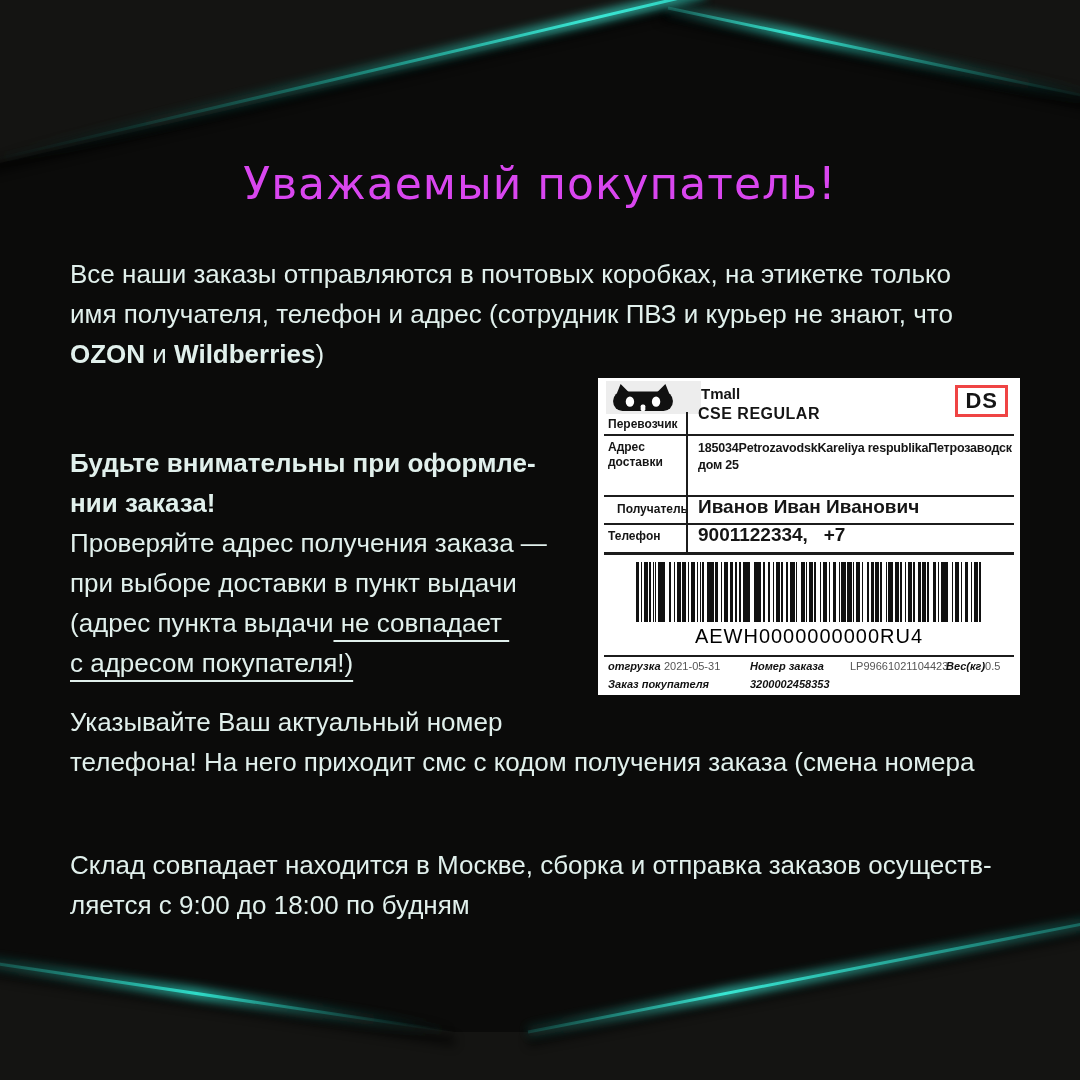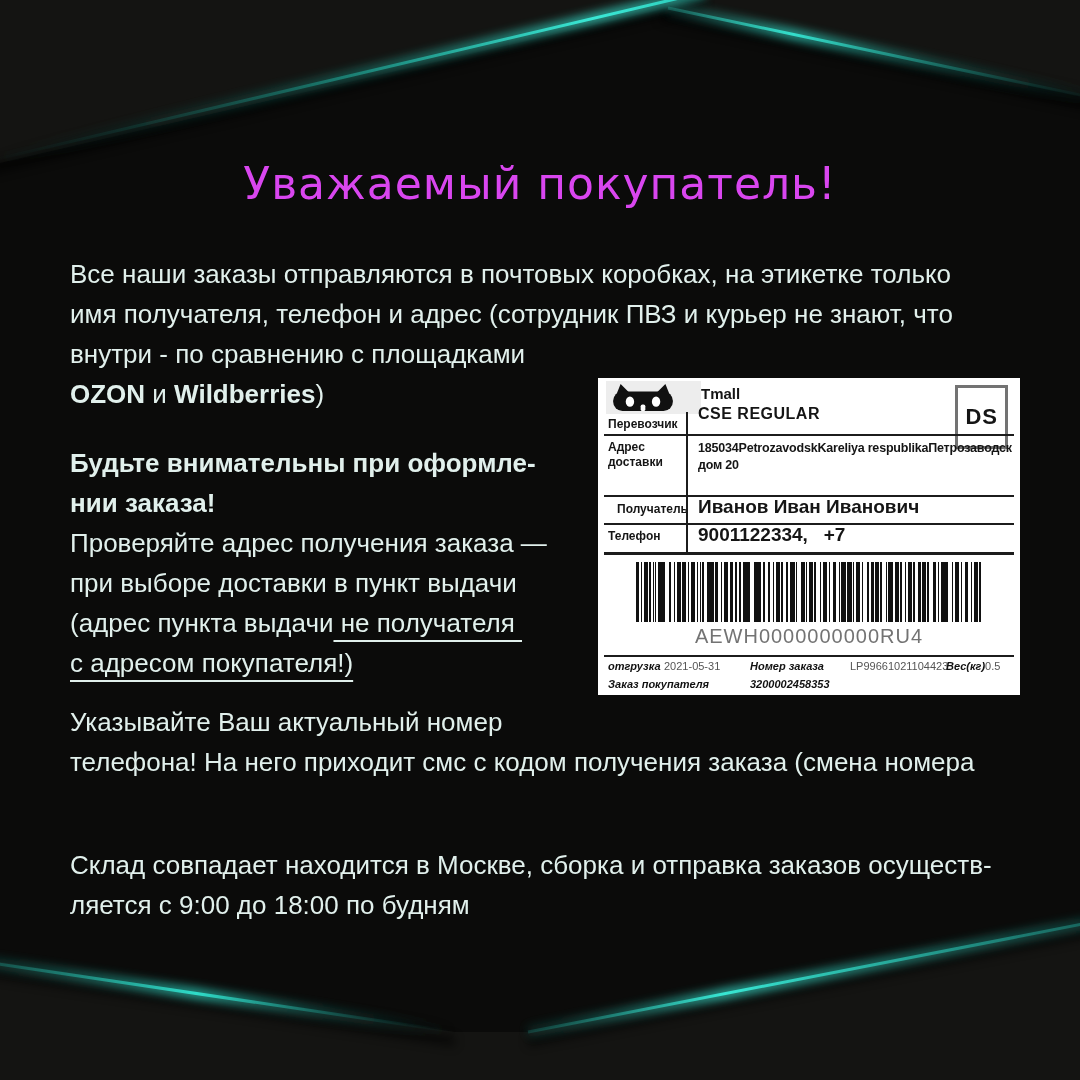--- a/index.html
+++ b/index.html
@@ -40,40 +40,40 @@
     background:#ffffff;color:#151515;
     font-family:"Liberation Sans",sans-serif;
   }
   .shipping-label .abs{position:absolute;}
   .l-hline{position:absolute;left:6px;right:6px;height:2px;background:#1c1c1c;}
   .l-vline{position:absolute;left:88px;top:34px;width:2px;height:140px;background:#1c1c1c;}
   .logo-bg{left:8px;top:3px;width:95px;height:33px;background:#ededed;}
   .cat-icon{left:12px;top:5px;}
   .brand{left:103px;top:7px;font-size:15px;font-weight:600;text-align:right;}
   .ds-box{
-    right:12px;top:7px;border:3px solid #737373;
-    font-size:22px;font-weight:bold;line-height:26px;padding:16px 7px;
+    right:12px;top:7px;border:3px solid #ef4444;
+    font-size:22px;font-weight:bold;line-height:26px;padding:0 7px;
     letter-spacing:1px;
   }
   .cell-label{font-size:12px;font-weight:bold;}
   .carrier-label{left:10px;top:39px;}
   .carrier-value{left:100px;top:27px;font-size:16px;font-weight:bold;letter-spacing:0.5px;}
   .addr-label{left:10px;top:62px;white-space:pre-line;line-height:15px;}
   .addr-value{left:100px;top:62px;width:316px;font-size:12.5px;font-weight:bold;line-height:17px;letter-spacing:-0.2px;}
   .recipient-label{left:19px;top:124px;}
   .recipient-value{left:100px;top:118px;font-size:19px;font-weight:bold;}
   .phone-label{left:10px;top:151px;}
   .phone-value{left:100px;top:146px;font-size:19px;font-weight:bold;white-space:pre;}
   .barcode{
     left:38px;top:184px;width:346px;height:60px;
     background-image:
       repeating-linear-gradient(90deg,#111 0 2px,transparent 2px 5px,#111 5px 6px,transparent 6px 8px,#111 8px 12px,transparent 12px 13px,#111 13px 15px,transparent 15px 19px,#111 19px 20px,transparent 20px 22px,#111 22px 26px,transparent 26px 28px,#111 28px 29px,transparent 29px 33px),
       repeating-linear-gradient(90deg,#111 0 3px,transparent 3px 9px,#111 9px 11px,transparent 11px 17px,#111 17px 18px,transparent 18px 25px,#111 25px 28px,transparent 28px 34px,#111 34px 35px,transparent 35px 47px);
   }
-  .barcode-text{left:0;right:0;top:247px;text-align:center;font-size:20px;letter-spacing:1px;color:#737373;}
+  .barcode-text{left:0;right:0;top:247px;text-align:center;font-size:20px;letter-spacing:1px;color:#000000;}
   .lf{font-size:11px;white-space:nowrap;}
   .lf-b{font-weight:bold;color:#111;font-style:italic;}
   .lf-g{color:#555;}
   .f-ship-l{left:10px;top:282px;}
   .f-ship-d{left:66px;top:282px;}
   .f-order-l{left:152px;top:282px;}
   .f-order-v{left:252px;top:282px;}
   .f-weight{left:348px;top:282px;}
   .f-cust-l{left:10px;top:300px;}
   .f-cust-v{left:152px;top:300px;}
@@ -129,30 +129,29 @@
     <path d="M-15,962 L455,1032" stroke="url(#g3)" stroke-width="3" fill="none"></path>
     <path d="M528,1032 L1088,923" stroke="url(#g4)" stroke-width="11" filter="url(#blur6)" opacity="0.7" fill="none"></path>
     <path d="M528,1032 L1088,923" stroke="url(#g4)" stroke-width="3" fill="none"></path>
   </svg>
 
   <div class="title">Уважаемый покупатель!</div>
 
   <div class="tblock intro">
     <div class="ln">Все наши заказы отправляются в почтовых коробках, на этикетке только</div>
     <div class="ln">имя получателя, телефон и адрес (сотрудник ПВЗ и курьер не знают, что</div>
-    <div class="ln">внутри - по сравнению с площадками</div>
     <div class="ln"><span class="b">OZON</span><span style="white-space:pre;"> и </span><span class="b">Wildberries</span><span>)</span></div>
   </div>
 
   <div class="tblock attention">
     <div class="ln b">Будьте внимательны при оформле-</div>
     <div class="ln b">нии заказа!</div>
     <div class="ln">Проверяйте адрес получения заказа —</div>
     <div class="ln">при выборе доставки в пункт выдачи</div>
-    <div class="ln"><span>(адрес пункта выдачи</span><span class="u" style="white-space:pre;"> не получателя </span></div>
+    <div class="ln"><span>(адрес пункта выдачи</span><span class="u" style="white-space:pre;"> не совпадает </span></div>
     <div class="ln"><span class="u">с адресом покупателя!)</span></div>
   </div>
 
   <div class="shipping-label">
     <div class="abs logo-bg"></div>
     <svg class="abs cat-icon" width="66" height="28" viewBox="0 0 70 30" aria-hidden="true">
       <polygon points="5,16 11,1 22,12" fill="#111"></polygon>
       <polygon points="65,16 59,1 48,12" fill="#111"></polygon>
       <rect x="3" y="9" width="64" height="21" rx="10" fill="#111"></rect>
       <ellipse cx="21" cy="20" rx="4.5" ry="5.5" fill="#fff"></ellipse>
@@ -163,21 +162,21 @@
     <div class="abs ds-box">DS</div>
 
     <div class="abs cell-label carrier-label">Перевозчик</div>
     <div class="abs carrier-value">CSE REGULAR</div>
     <div class="l-hline" style="top:56px;"></div>
 
     <div class="abs cell-label addr-label">Адрес
 доставки</div>
     <div class="abs addr-value">
       <div>185034PetrozavodskKareliya respublikaПетрозаводск</div>
-      <div>дом 20</div>
+      <div>дом 25</div>
     </div>
     <div class="l-hline" style="top:117px;"></div>
 
     <div class="abs cell-label recipient-label">Получатель</div>
     <div class="abs recipient-value">Иванов Иван Иванович</div>
     <div class="l-hline" style="top:145px;"></div>
 
     <div class="abs cell-label phone-label">Телефон</div>
     <div class="abs phone-value">9001122334,   +7</div>
     <div class="l-hline" style="top:174px;height:3px;"></div>

